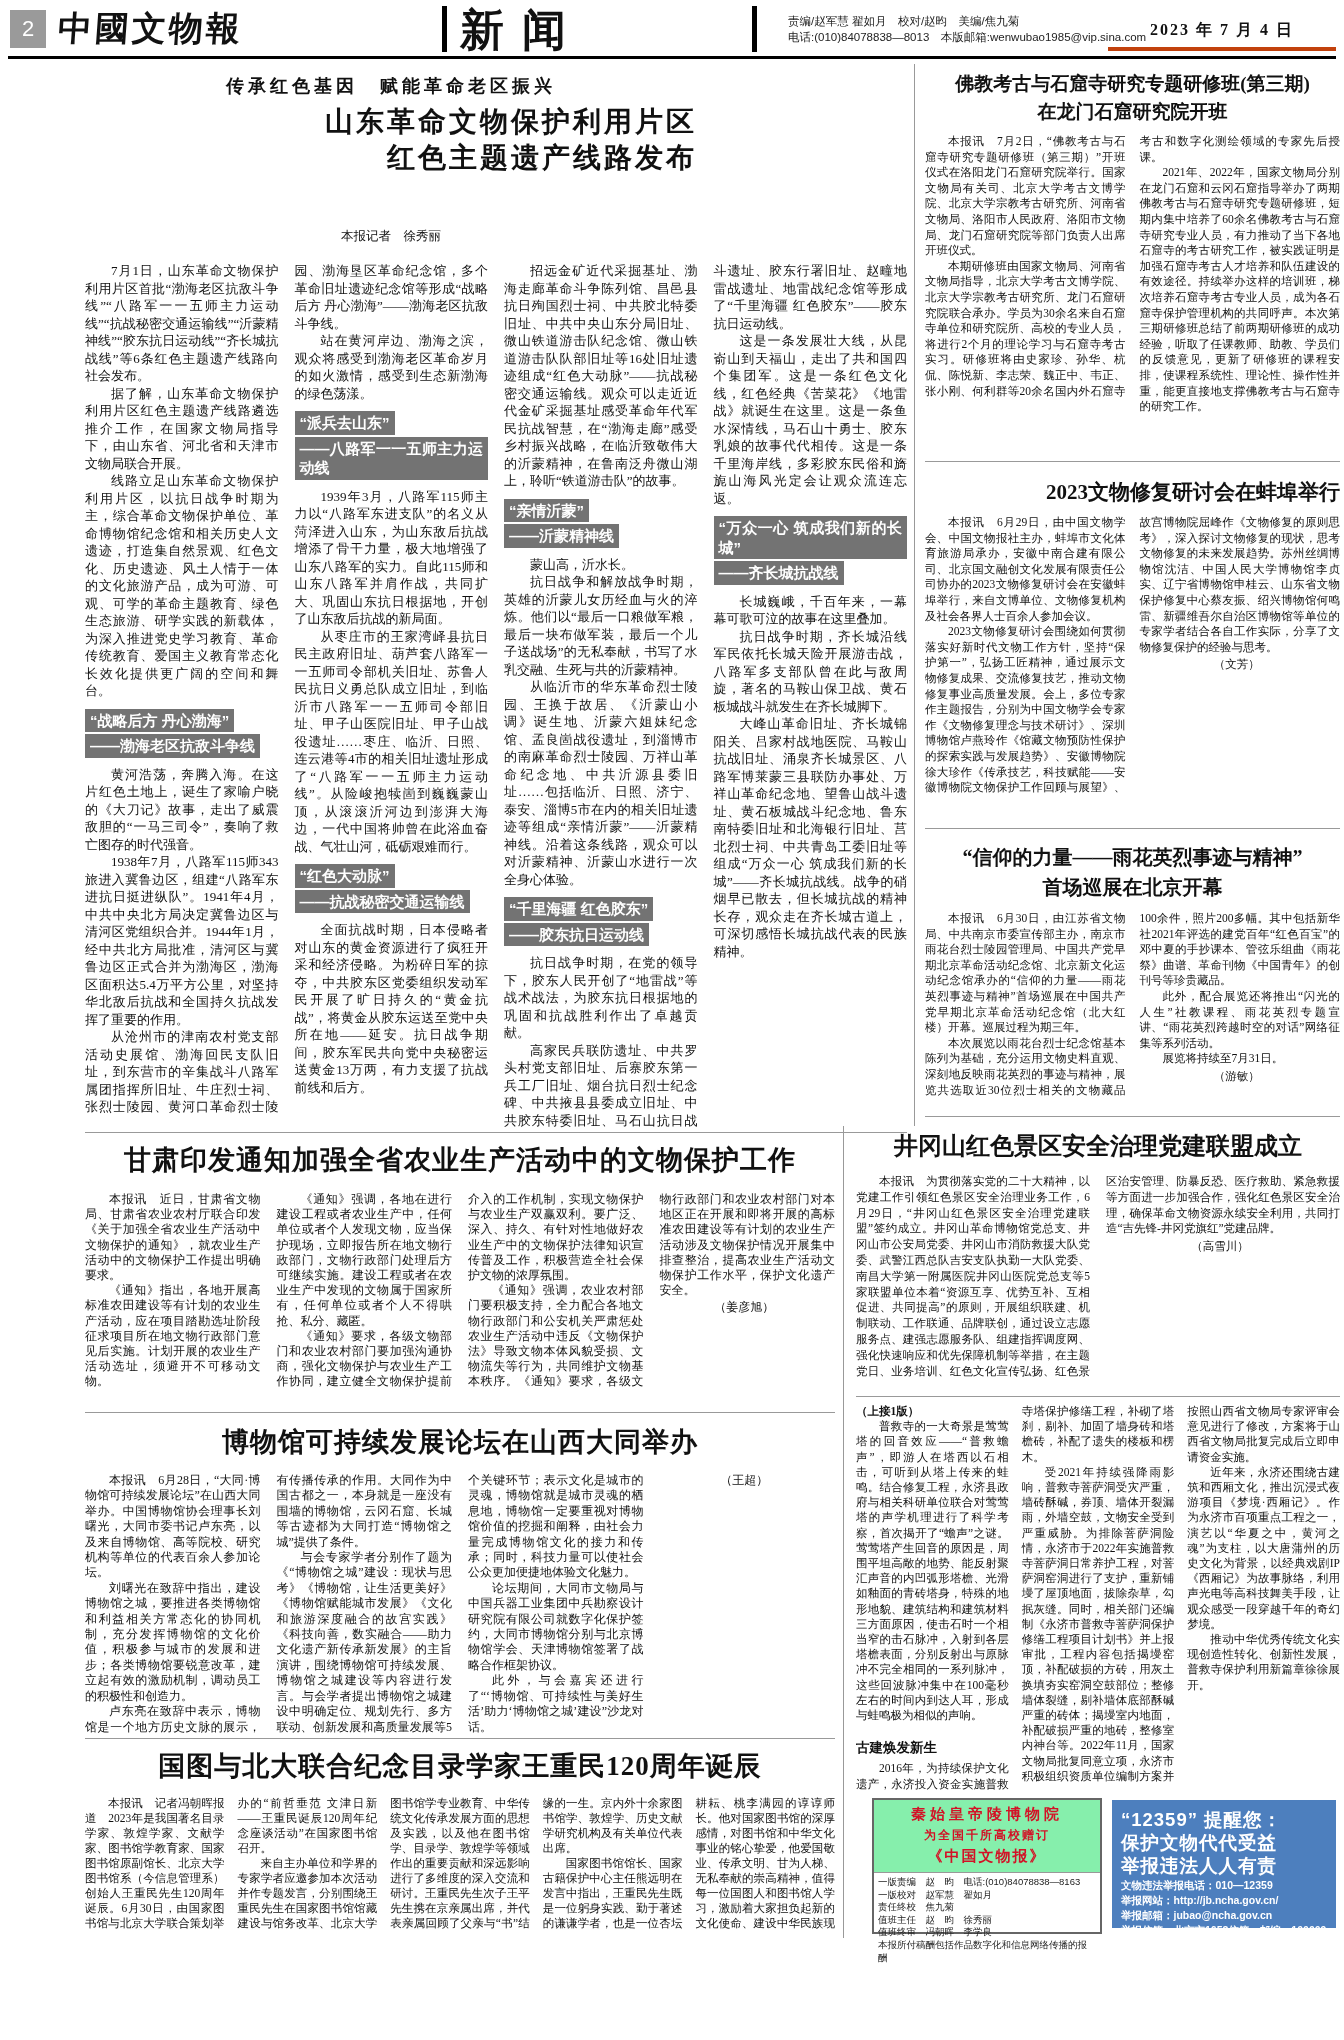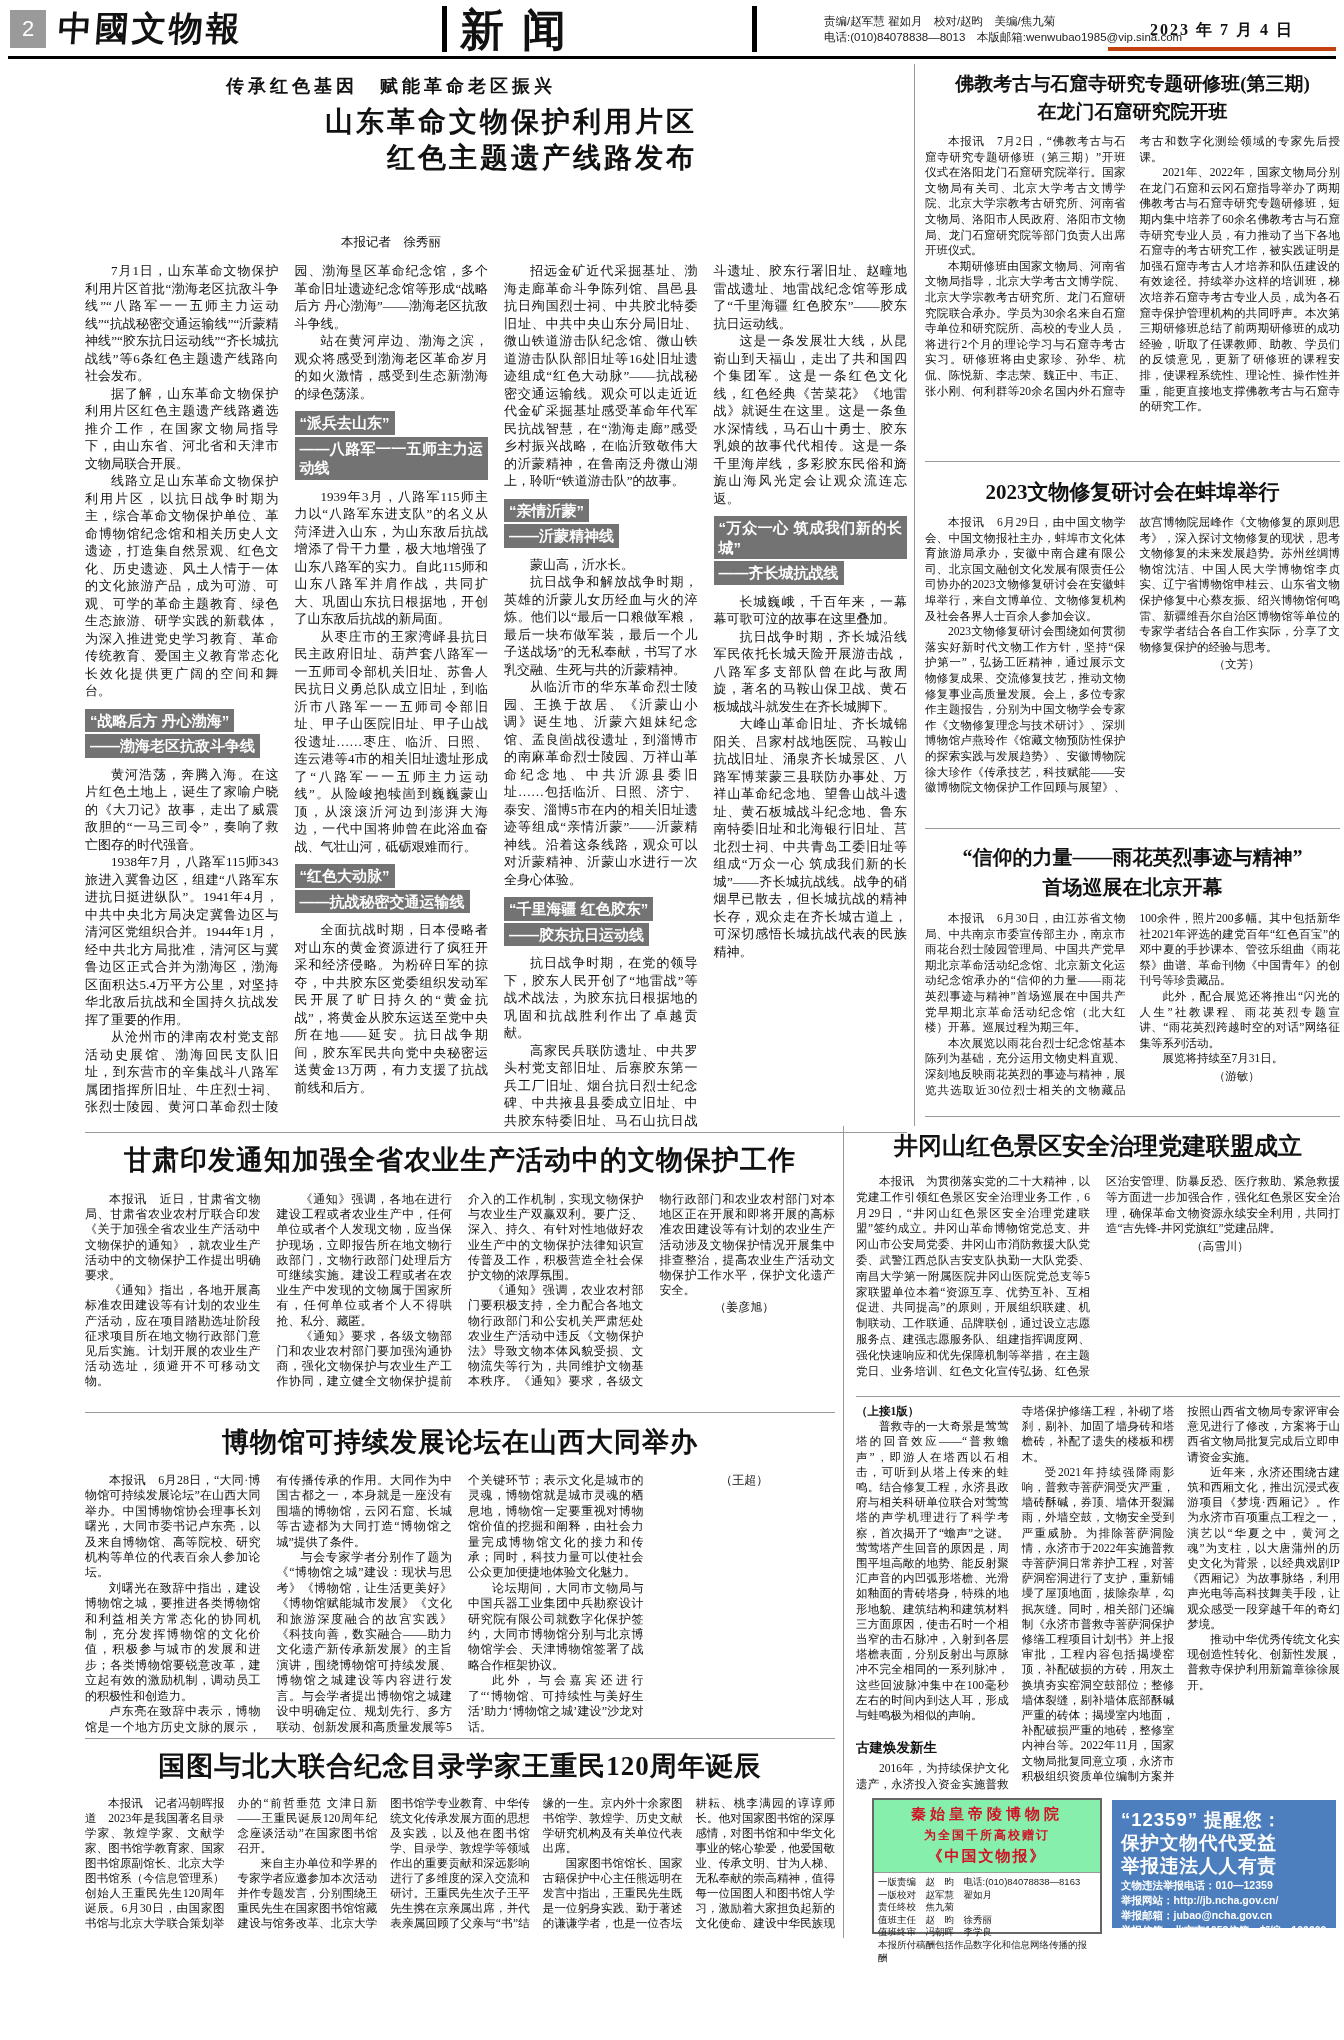--- a/index.html
+++ b/index.html
@@ -7,33 +7,33 @@
         font-family:"Liberation Serif","DejaVu Serif",serif;color:#111;overflow:hidden;}
   .abs{position:absolute;}
 
   
   .pagenum{left:10px;top:10px;width:36px;height:38px;background:#9a9a9a;color:#fff;
            font-family:"Liberation Sans",sans-serif;font-size:22px;display:flex;align-items:center;justify-content:center;}
   .logo{left:58px;top:6px;font-size:34px;font-weight:bold;transform:skewX(-4deg);letter-spacing:3px;}
   .secbar{top:6px;width:5px;height:46px;background:#000;}
   .sectitle{left:460px;top:1px;font-family:"Liberation Sans",sans-serif;font-weight:900;
             font-size:44px;letter-spacing:18px;}
-  .editors{left:788px;top:13px;font-size:11.5px;line-height:16px;font-family:"Liberation Sans",sans-serif;color:#222;margin-left:36px;}
+  .editors{left:788px;top:13px;font-size:11.5px;line-height:16px;font-family:"Liberation Sans",sans-serif;color:#222;}
   .hdate{left:1108px;top:20px;width:228px;text-align:center;font-size:16px;font-weight:bold;
          border-bottom:4px solid #c2410c;padding-bottom:6px;letter-spacing:2px;}
   .toprule{left:8px;top:56px;width:1328px;height:3px;background:#000;}
 
   
   .vline{width:1px;background:#999;}
   .hline{height:1px;background:#999;}
 
   
   .kicker{text-align:center;font-size:18px;letter-spacing:4px;font-weight:bold;}
   .mainhead{text-align:right;font-size:28px;font-weight:bold;letter-spacing:3px;line-height:1.28;}
-  .byline{text-align:center;font-size:12.5px;margin-top:8px;}
+  .byline{text-align:center;font-size:12.5px;margin-top:2px;}
   .headS{text-align:center;font-weight:bold;}
   .body-cols{column-fill:auto;text-align:justify;overflow:hidden;}
   .body-cols p.para{margin:0;text-indent:2em;}
   .body-cols p.sig{margin:2px 0 0;text-align:center;padding-right:6px;}
   .body-cols p.marker{margin:0;font-weight:bold;}
   .red-sh{margin:9px 0 8px;break-inside:avoid;font-family:"Liberation Sans",sans-serif;}
   .red-sh .strip{display:inline-block;background:#737373;color:#fff;font-weight:bold;
                  font-size:15px;line-height:1.3;padding:2px 5px;}
   .red-sh .strip2{margin-top:2px;}
   .black-sh{font-weight:bold;font-size:13.5px;margin:17px 0 6px;break-inside:avoid;}
@@ -41,21 +41,21 @@
   
   .m-kickzone{left:85px;top:74px;width:612px;}
   .m-head{left:85px;top:104px;width:612px;}
   .m-byline{left:85px;top:226px;width:612px;}
   .m-body{left:85px;top:262px;width:822px;height:868px;column-count:4;column-gap:16px;
           font-size:13px;line-height:17.5px;}
 
   
   .r-art{width:415px;}
   .r-head1{font-size:19px;line-height:1.45;}
-  .r-head2{font-size:21px;}
+  .r-head2{font-size:21px;text-align:right;}
   .r-body{margin-top:9px;column-count:2;column-gap:14px;font-size:11.5px;line-height:15.6px;}
 
   
   .w-head{font-size:27px;letter-spacing:1px;}
   .gansu-body{column-count:4;column-gap:16px;font-size:12px;line-height:15.2px;}
   .mus-body{column-count:4;column-gap:16px;font-size:12px;line-height:15.4px;}
   .gt-body{column-count:5;column-gap:13px;font-size:11.5px;line-height:15px;}
 
   
   .jg-head{font-size:24px;}

